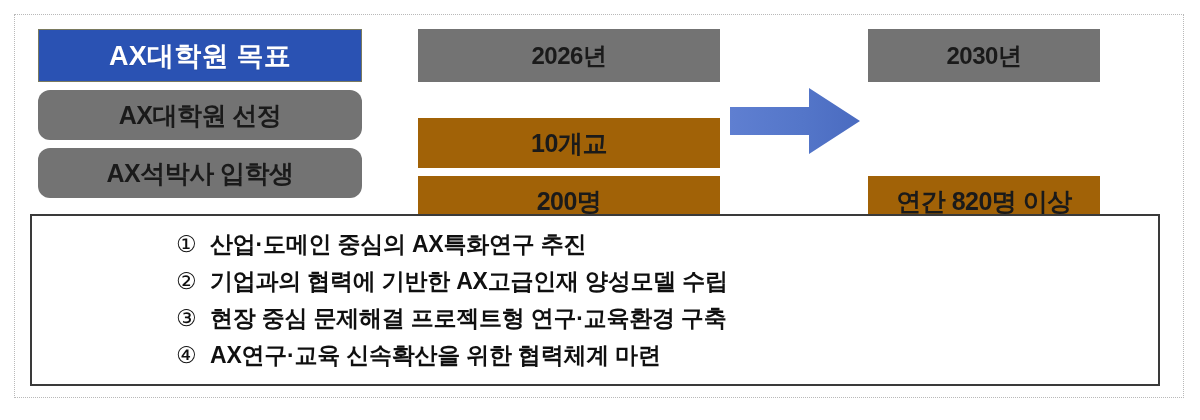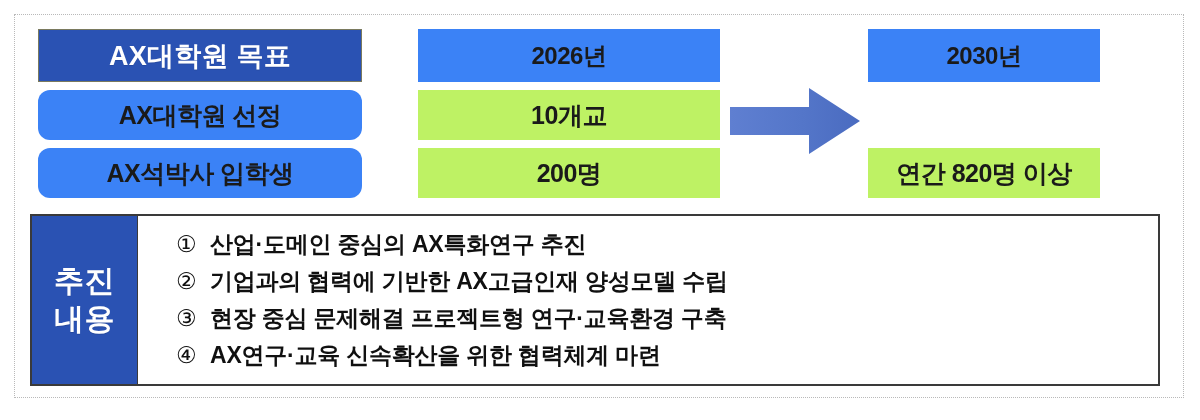--- a/index.html
+++ b/index.html
@@ -63,26 +63,27 @@
   .row-2    { top: 90px; height: 50px; }
   .row-3    { top: 148px; height: 50px; }
 
   
   .fill-dark {
     background: #2a52b3;
     color: #ffffff;
     border: 1px solid #7a7a5e;
   }
   .fill-mid {
-    background: #3b82f6;
+    background: #737373;
     color: #1a1a1a;
   }
   .fill-light {
-    background: #bef264;
+    background: #a16207;
     color: #1a1a1a;
+    margin-top: 28px;
   }
 
   .t-head {
     font-size: 27px;
     font-weight: 700;
     letter-spacing: 0.01em;
     text-shadow: 0 1px 0 rgba(0,0,0,0.10);
   }
   .t-label {
     font-size: 25px;
@@ -210,24 +211,20 @@
           </linearGradient>
         </defs>
         <polygon points="0,19 79,19 79,0 130,33 79,66 79,47 0,47" fill="url(#arrGrad)"></polygon>
       </svg>
     </div>
 
   </div>
 
   <div id="content-box">
 
-    <div id="content-label">
-      <span class="lbl-line">추진</span>
-      <span class="lbl-line">내용</span>
-    </div>
 
     <div id="bullet-list">
 
       <div class="bullet-row">
         <span class="bullet-marker">①</span>
         <span class="bullet-text">산업·도메인 중심의 AX특화연구 추진</span>
       </div>
 
       <div class="bullet-row">
         <span class="bullet-marker">②</span>

